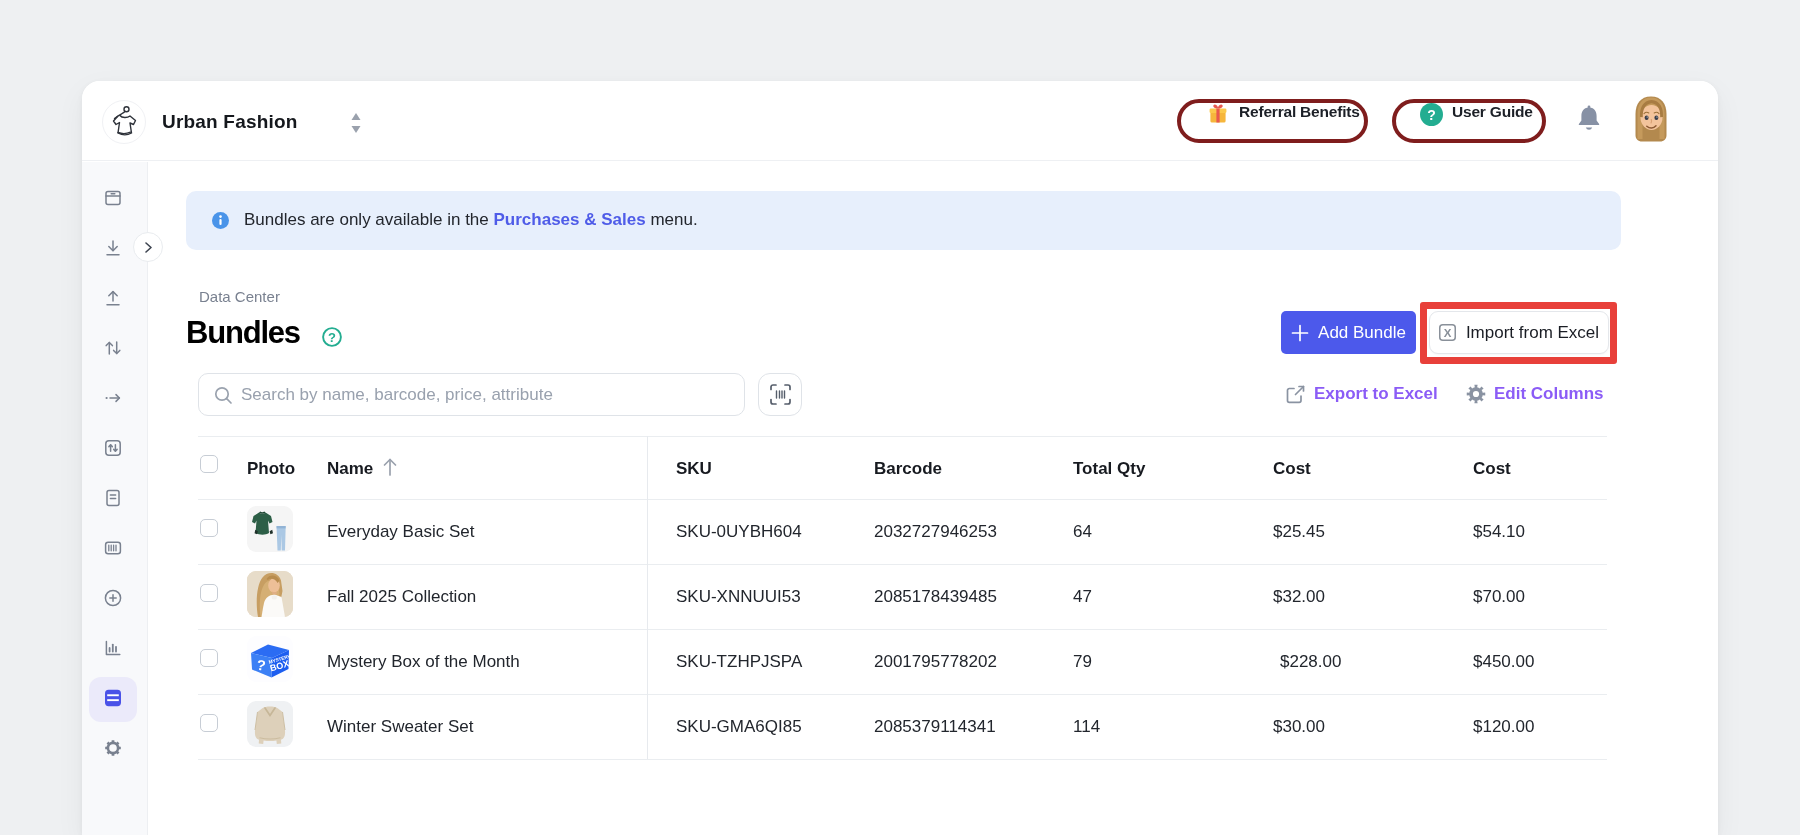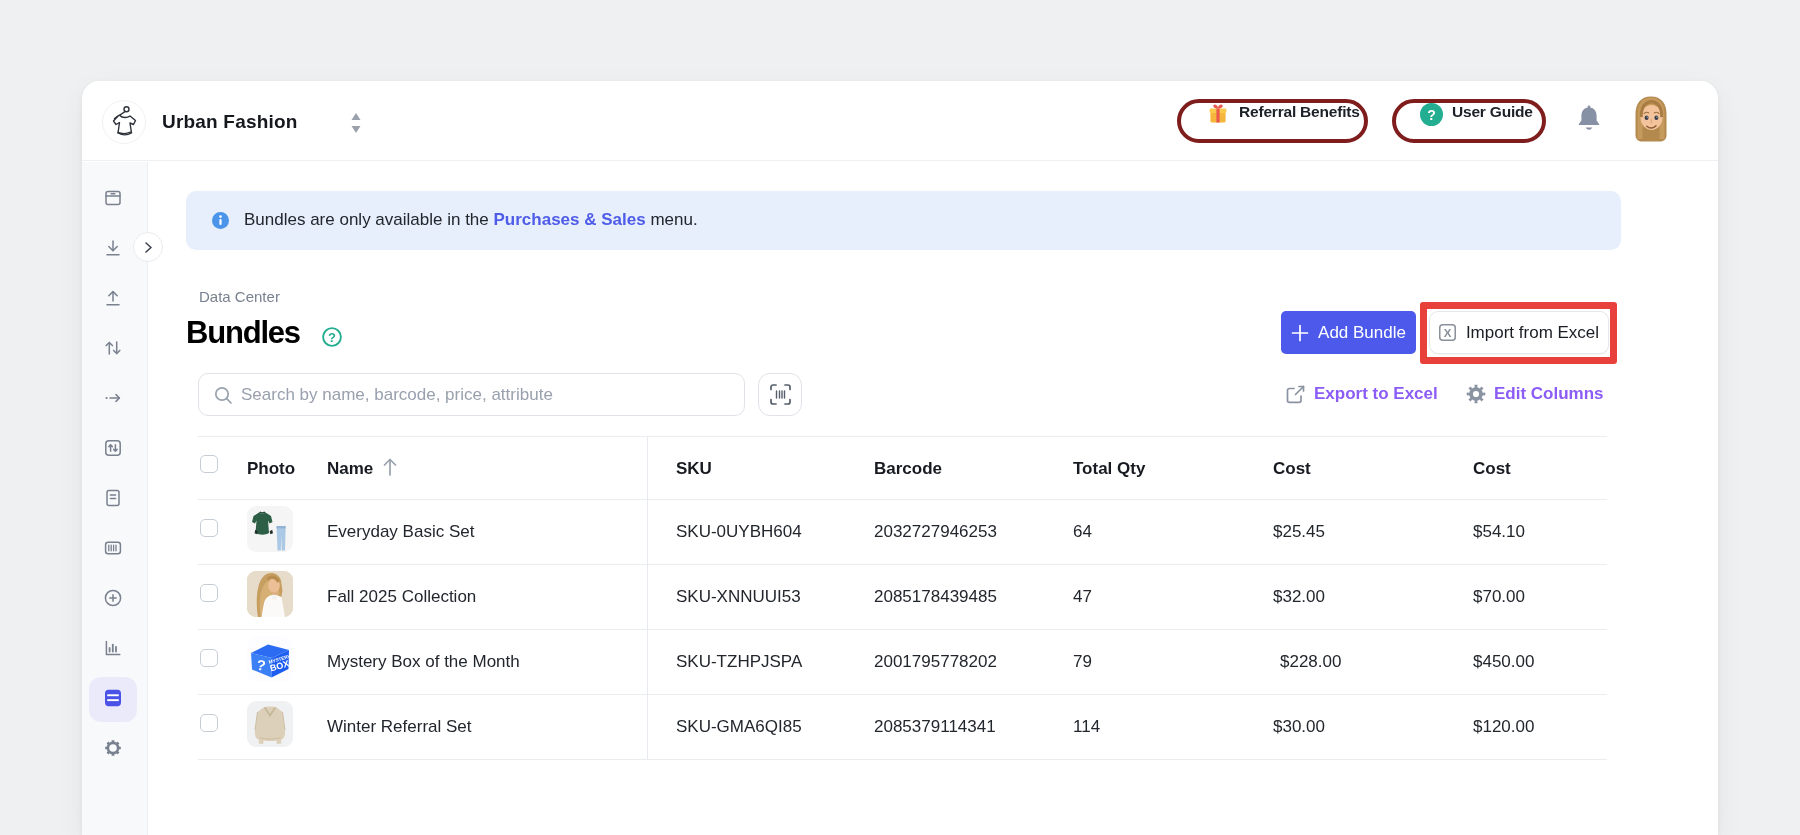--- a/index.html
+++ b/index.html
@@ -295,19 +295,19 @@
   <div class="td" style="left:1191px; top:571px;margin-left:7px;">$228.00</div>
   <div class="td" style="left:1391px; top:571px;">$450.00</div>
 
   <div class="cb" style="top:633px;"></div>
   <div class="photo" style="top:620px; background:#eff1f3;"><svg viewBox="0 0 46 46" width="46" height="46">
     <path d="M15 7.5 c4-2.6 12-2.6 16 0 l4.5 3.5 2.5 18.5 c.5 5-1 8.5-4 9.3 l.3 3.7 -4.5.5 -.4-3.6 c-4 .8-8.8.8-12.8 0 l-.4 3.6 -4.5-.5 .3-3.7 c-3-.8-4.5-4.3-4-9.3 L10.5 11 Z" fill="#ddd0ba"></path>
     <path d="M18 7 L23 14.5 L28 7" fill="none" stroke="#c6b698" stroke-width="1.7" stroke-linecap="round"></path>
     <path d="M12.5 36.8 c7 1.6 14 1.6 21 0" fill="none" stroke="#cbbc9f" stroke-width="1.1"></path>
     <path d="M10.5 11 L8 29 M35.5 11 L38 29" fill="none" stroke="#cdbfa4" stroke-width="1"></path>
   </svg></div>
-  <div class="td" style="left:245px; top:636px;">Winter Referral Set</div>
+  <div class="td" style="left:245px; top:636px;">Winter Sweater Set</div>
   <div class="td" style="left:594px; top:636px;">SKU-GMA6QI85</div>
   <div class="td" style="left:792px; top:636px;">2085379114341</div>
   <div class="td" style="left:991px; top:636px;">114</div>
   <div class="td" style="left:1191px; top:636px;">$30.00</div>
   <div class="td" style="left:1391px; top:636px;">$120.00</div>
 </div>
 
 </body></html>

